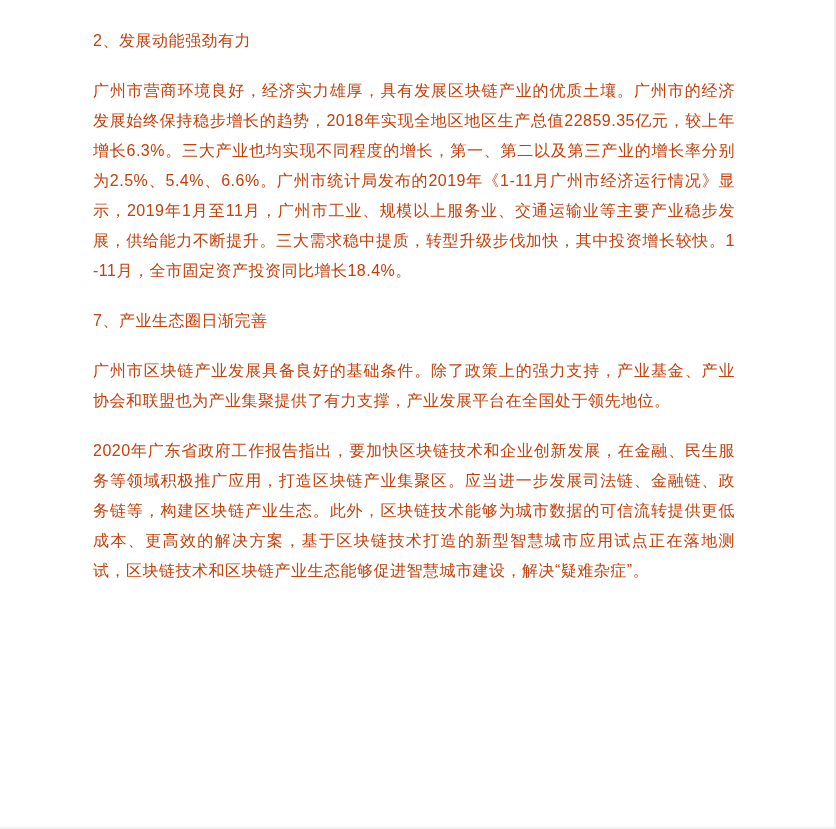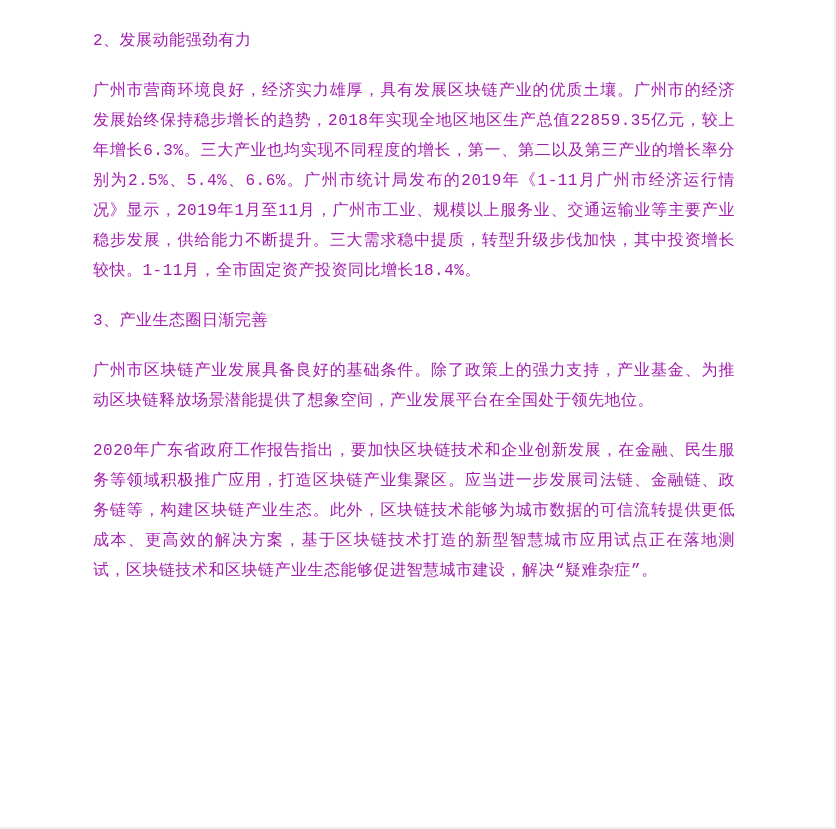--- a/index.html
+++ b/index.html
@@ -10,22 +10,22 @@
   .page {
     position: relative;
     box-sizing: border-box;
     width: 836px;
     height: 829px;
     background: #ffffff;
     border-right: 2px solid #f0f0f0;
     border-bottom: 2px solid #f0f0f0;
     padding: 26px 91px 0 93px;
     overflow: hidden;
-    font-family: Liberation Mono, monospace;
-    color: #a21caf;
+    font-family: Liberation Sans, sans-serif;
+    color: #c2410c;
     font-size: 16px;
   }
   .heading {
     font-size: 16px;
     font-weight: 400;
     line-height: 30px;
     margin: 0 0 20px 0;
     text-align: left;
     letter-spacing: 0.5px;
   }
@@ -40,19 +40,19 @@
 </style>
 </head>
 <body>
 
 <div class="page">
   <h2 class="heading">2、发展动能强劲有力</h2>
 
   <p class="para">广州市营商环境良好，经济实力雄厚，具有发展区块链产业的优质土壤。广州市的经济发展始终保持稳步增长的趋势，2018年实现全地区地区生产总值22859.35亿元，较上年增长6.3%。三大产业也均实现不同程度的增长，第一、第二以及第三产业的增长率分别为2.5%、5.4%、6.6%。广州市统计局发布的2019年《1-11月广州市经济运行情况》显示，2019年1月至11月，广州市工业、规模以上服务业、交通运输业等主要产业稳步发展，供给能力不断提升。三大需求稳中提质，转型升级步伐加快，其中投资增长较快。1-11月，全市固定资产投资同比增长18.4%。</p>
 
 
-  <h2 class="heading">3、产业生态圈日渐完善</h2>
+  <h2 class="heading">7、产业生态圈日渐完善</h2>
 
-  <p class="para">广州市区块链产业发展具备良好的基础条件。除了政策上的强力支持，产业基金、为推动区块链释放场景潜能提供了想象空间，产业发展平台在全国处于领先地位。</p>
+  <p class="para">广州市区块链产业发展具备良好的基础条件。除了政策上的强力支持，产业基金、产业协会和联盟也为产业集聚提供了有力支撑，产业发展平台在全国处于领先地位。</p>
 
 
   <p class="para">2020年广东省政府工作报告指出，要加快区块链技术和企业创新发展，在金融、民生服务等领域积极推广应用，打造区块链产业集聚区。应当进一步发展司法链、金融链、政务链等，构建区块链产业生态。此外，区块链技术能够为城市数据的可信流转提供更低成本、更高效的解决方案，基于区块链技术打造的新型智慧城市应用试点正在落地测试，区块链技术和区块链产业生态能够促进智慧城市建设，解决“疑难杂症”。</p>
 </div>
 
 </body></html>

